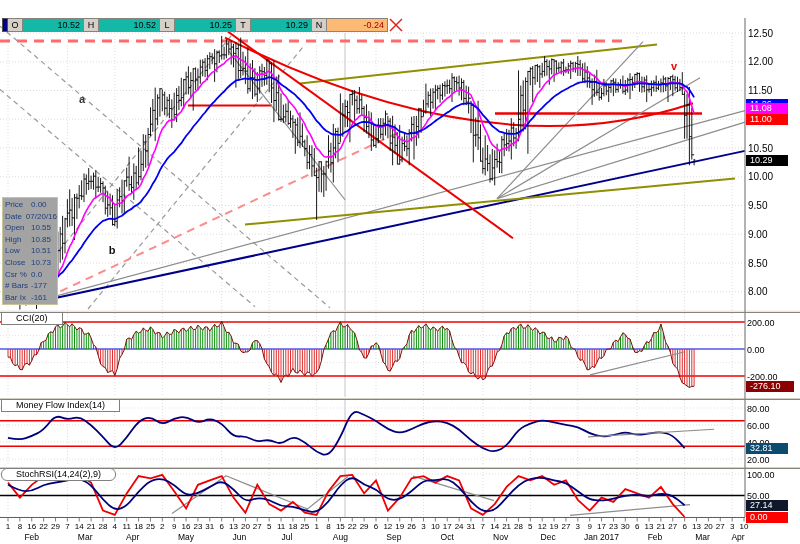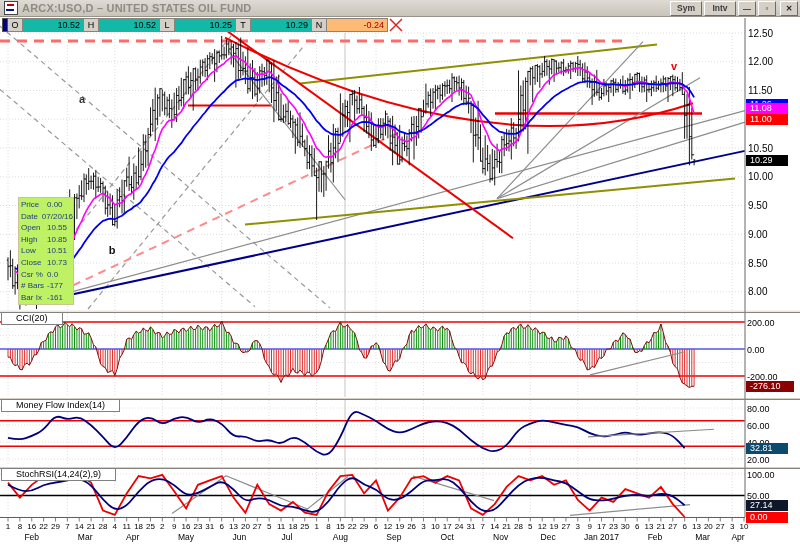--- a/index.html
+++ b/index.html
@@ -23,51 +23,38 @@
   .win-btn.close{margin-left:4px;}
   
   .quote{position:absolute;left:2px;top:18px;height:14px;display:flex;z-index:5;font-size:9px;}
   .q-lead{width:6px;background:#000080;border:1px solid #55524c;box-sizing:border-box;}
   .q-label{width:15px;background:#d4d0c8;border:1px solid #88847c;border-left:none;box-sizing:border-box;
            text-align:center;line-height:12px;color:#000;}
   .q-value{width:61px;background:#14b8a6;border:1px solid #88847c;border-left:none;box-sizing:border-box;
            text-align:right;line-height:12px;padding-right:3px;color:#000;}
   .q-value.neg{background:#fdba74;color:#a80000;}
   
-  .tooltip{position:absolute;left:18px;top:197px;width:56px;background:#bef264;
+  .tooltip{position:absolute;left:2px;top:197px;width:56px;background:#a3a3a3;
            border:1px solid #c9c39a;z-index:5;font-size:8px;color:#21407c;padding:1px 0 1px 2px;box-sizing:border-box;}
   .t-row{display:flex;height:11.6px;line-height:11.6px;white-space:nowrap;}
   .t-l{width:26px;}
   .t-v{flex:1;}
   
   .plabel{position:absolute;left:1px;height:11px;line-height:11px;background:#fff;
           border:1px solid #808080;padding:0 14px;font-size:9px;color:#000;z-index:4;}
   .badge{position:absolute;left:746px;width:38px;height:11px;line-height:11px;
          font-size:9px;color:#fff;padding-left:4px;z-index:4;white-space:nowrap;}
   .hit{position:absolute;left:0;width:745px;z-index:3;background:transparent;}
   svg{position:absolute;left:0;top:0;z-index:1;}
 </style>
 </head>
 <body>
 
 <div class="window">
 
-  <div class="titlebar">
-    <div class="app-icon">
-        <div class="ic1"></div>
-        <div class="ic2"></div>
-      </div>
-    <div class="tb-title">ARCX:USO,D – UNITED STATES OIL FUND</div>
-    <div class="tb-spacer"></div>
-    <div class="tb-btn">Sym</div>
-    <div class="tb-btn">Intv</div>
-    <div class="win-btn">—</div>
-    <div class="win-btn">▫</div>
-    <div class="win-btn close">✕</div>
-  </div>
 
   <div class="quote">
     <div class="q-lead"></div>
     <div class="q-label">O</div>
     <div class="q-value">10.52</div>
     <div class="q-label">H</div>
     <div class="q-value">10.52</div>
     <div class="q-label">L</div>
     <div class="q-value">10.25</div>
     <div class="q-label">T</div>
@@ -701,21 +688,21 @@
         <span class="t-v">-177</span>
       </div>
       <div class="t-row">
         <span class="t-l">Bar Ix</span>
         <span class="t-v">-161</span>
       </div>
     </div>
 
   <div class="plabel" style="top:312px;">CCI(20)</div>
   <div class="plabel" style="top:399px;">Money Flow Index(14)</div>
-  <div class="plabel" style="top:468px;">StochRSI(14,24(2),9)</div>
+  <div class="plabel" style="top:468px;border-radius:6px;">StochRSI(14,24(2),9)</div>
 
 <div class="badge" style="background: rgb(255, 0, 0); top: 113.75px;">11.00</div>
     <div class="badge" style="background: rgb(0, 0, 255); top: 98.8px;">11.26</div>
     <div class="badge" style="background: rgb(255, 0, 255); top: 103px;">11.08</div>
     <div class="badge" style="background: rgb(0, 0, 0); top: 154.575px;">10.29</div>
     <div class="badge" style="background: rgb(139, 0, 0); top: 380.774px; width: 44px;">-276.10</div>
     <div class="badge" style="background: #0c4a6e; top: 442.611px;">32.81</div>
     <div class="badge" style="background: #0f172a; top: 499.83px;">27.14</div>
     <div class="badge" style="background: rgb(255, 0, 0); top: 511.5px;">0.00</div>
   </div>

